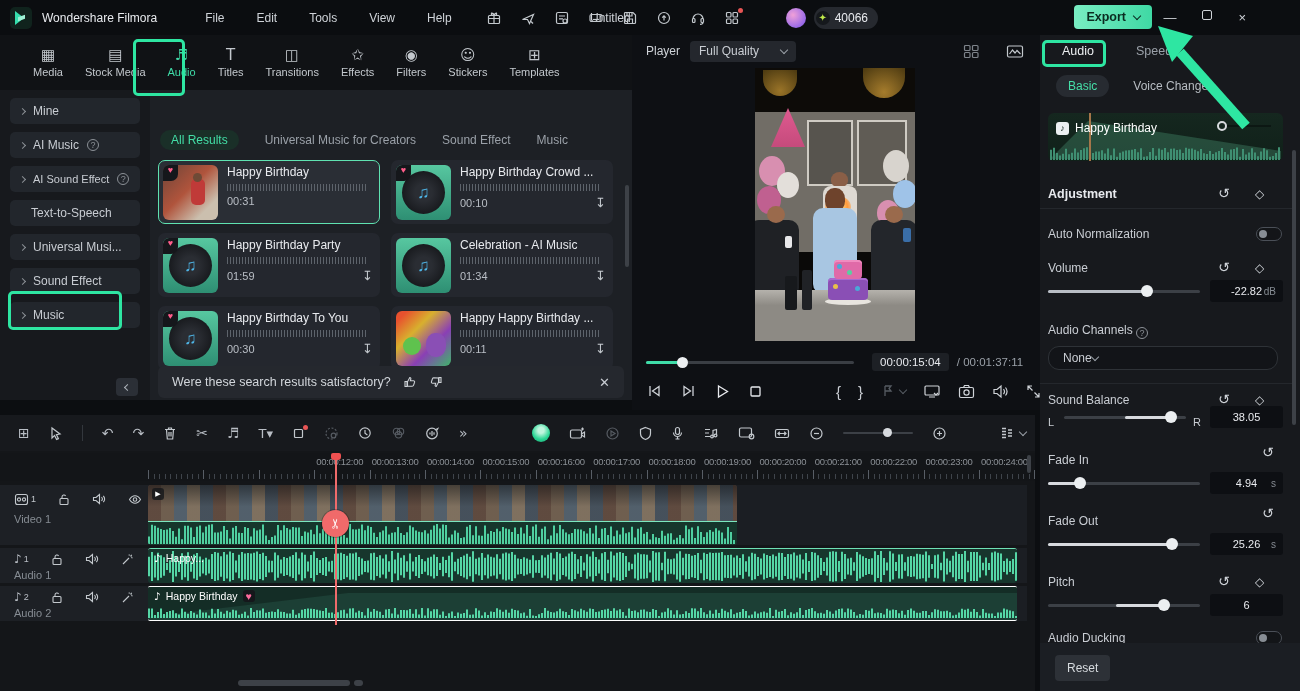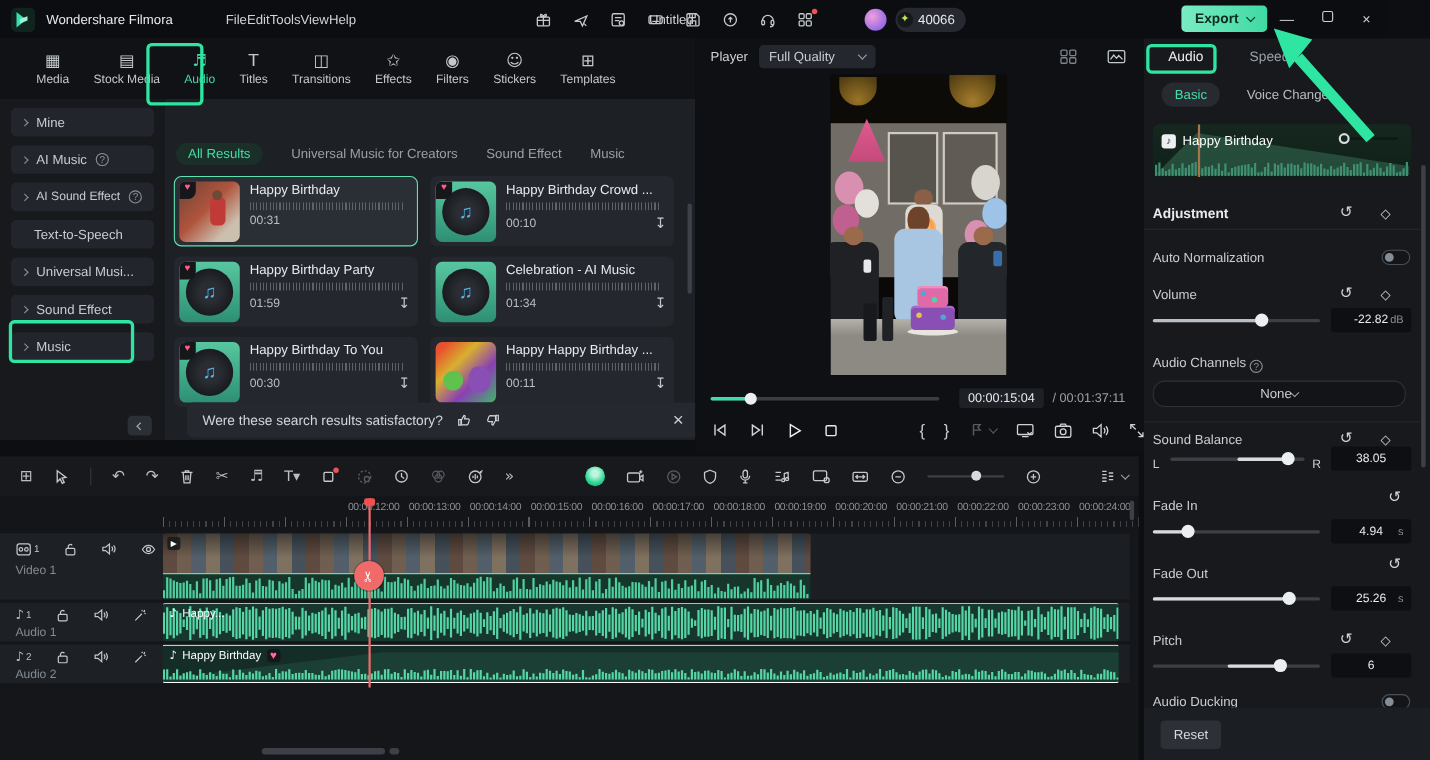--- a/index.html
+++ b/index.html
@@ -14,21 +14,21 @@
   .chev{display:inline-block;width:6px;height:6px;border-right:1.5px solid #9aa0a8;border-bottom:1.5px solid #9aa0a8}
   .chev.down{transform:rotate(45deg);margin-top:-3px}
   .chev.right{transform:rotate(-45deg)}
   .chev.left{transform:rotate(135deg)}
   
   .titlebar{left:0;top:0;width:1260px;height:35px;background:#0b0d10;display:flex;align-items:center}
   .logo{width:22px;height:22px;border-radius:5px;background:#10231d;margin:0 10px 0 10px;position:relative}
   .logo:before{content:"";position:absolute;left:5px;top:4px;border-left:9px solid #35e0ae;border-top:7px solid transparent;border-bottom:7px solid transparent}
   .logo:after{content:"";position:absolute;left:8px;top:9px;width:7px;height:4px;background:#9ef2d6;transform:skewY(-20deg)}
   .appname{font-size:12px;color:#e8eaee;margin-right:48px}
-  .menu{display:flex;color:#cfd3d8}
+  .menu{display:flex;gap:32px;color:#cfd3d8}
   .menu span{cursor:default}
   .proj-title{position:absolute;left:590px;color:#cfd3d8}
   .tb-icons{position:absolute;right:520px;display:flex;gap:18px}
   .avatar{width:20px;height:20px;border-radius:50%;background:radial-gradient(circle at 35% 35%,#f0a0d8,#9a6ae8 70%,#5a3ab8)}
   .points{display:flex;align-items:center;gap:5px;background:#26292f;border-radius:11px;height:22px;padding:0 10px 0 2px;color:#e8eaee;font-size:12px}
   .pt-diamond{width:14px;height:14px;border-radius:50%;background:#15181c;color:#bfe84a;font-size:10px;display:flex;align-items:center;justify-content:center}
   .export-btn{display:flex;align-items:center;gap:8px;height:24px;padding:0 12px;border-radius:4px;background:linear-gradient(90deg,#79ecc2,#3fd9a4);color:#0b2b20;font-weight:bold;font-size:12.5px}
   .export-btn .chev{border-color:#0b2b20}
   .win-btns{display:flex;gap:26px;margin-left:22px;color:#cfd3d8;font-size:13px}
   .maxbox{width:10px;height:10px;border:1.3px solid #cfd3d8;border-radius:2px;display:inline-block}
@@ -54,21 +54,21 @@
   .cards{position:absolute;left:8px;top:70px}
   .card{position:absolute;width:222px;height:64px;background:#24272e;border-radius:7px;border:1px solid transparent;display:flex;gap:9px;padding:4px;cursor:pointer}
   .card.selected{border-color:#5fe2b1;background:#2a2e35}
   .thumb{position:relative;width:55px;height:55px;border-radius:6px;flex:none;overflow:hidden}
   .thumb .disc{position:absolute;inset:6px;border-radius:50%;background:radial-gradient(circle,#2a2d33 28%,#191b1f 70%);display:flex;align-items:center;justify-content:center;color:#4fb6e8;font-size:17px}
   .heart-badge{position:absolute;left:0;top:0;width:15px;height:16px;background:#15171b;border-radius:0 0 7px 0;color:#ff5c8a;font-size:9px;display:flex;align-items:flex-start;justify-content:center;z-index:2}
   .card-title{color:#e8eaee;font-size:12px;white-space:nowrap;overflow:hidden;text-overflow:ellipsis;max-width:148px}
   .card-wave{height:7px;width:140px;margin:5px 0 4px;background:repeating-linear-gradient(90deg,#5d636b 0 1px,transparent 1px 3px)}
   .card-meta{display:flex;align-items:center;justify-content:space-between;width:146px;color:#b9bec5;font-size:11px}
   .dl{color:#c3c8cd;font-size:13px;cursor:pointer}
-  .feedback{position:absolute;left:20px;top:276px;width:466px;height:32px;background:#25282e;border-radius:6px;display:flex;align-items:center;gap:12px;padding:0 14px;color:#d2d6db;font-size:12.5px}
+  .feedback{position:absolute;left:8px;top:276px;width:466px;height:32px;background:#25282e;border-radius:6px;display:flex;align-items:center;gap:12px;padding:0 14px;color:#d2d6db;font-size:12.5px}
   .fb-close{margin-left:auto;color:#c9cdd3;font-size:13px;cursor:pointer}
   .v-scroll{position:absolute;width:4px;border-radius:2px;background:#3d4147}
   
   .player-panel{left:632px;top:35px;width:408px;height:375px;background:#0e1014}
   .player-head{height:32px;display:flex;align-items:center;padding:0 14px;gap:10px}
   .quality-dd{display:flex;align-items:center;gap:22px;background:#24272d;border-radius:4px;height:21px;padding:0 9px;color:#c9cdd3;font-size:12px;cursor:pointer}
   .video-frame{position:absolute;left:123px;top:33px;width:160px;height:273px;background:#0a0908;overflow:hidden}
   .scrub-row{position:absolute;left:14px;top:318px;right:10px;height:18px;display:flex;align-items:center}
   .scrub{position:relative;width:208px;height:3px;background:#3a3e44;border-radius:2px}
   .scrub .fill{position:absolute;left:0;top:0;height:3px;width:36px;background:#3fdca8;border-radius:2px}
@@ -98,21 +98,21 @@
   .dia{position:absolute;color:#cfd3d8;font-size:12px;cursor:pointer;font-family:"DejaVu Sans",sans-serif}
   .divider{position:absolute;left:0;right:4px;height:1px;background:#24272c}
   .toggle{position:absolute;width:26px;height:14px;border:1px solid #4a4f57;border-radius:8px;background:#131518;cursor:pointer}
   .toggle b{position:absolute;left:2px;top:2px;width:8px;height:8px;border-radius:50%;background:#878d94}
   .slider{position:absolute;height:14px}
   .slider .track{position:absolute;left:0;right:0;top:6px;height:3px;background:#3c4046;border-radius:2px}
   .slider .fill{position:absolute;top:6px;height:3px;background:#d7dade;border-radius:2px}
   .slider .knob{position:absolute;top:1px;width:12px;height:12px;border-radius:50%;background:#eceff1;cursor:pointer}
   .vbox{position:absolute;width:73px;height:22px;background:#0d0f13;border-radius:3px;color:#e8eaee;font-size:11px;display:flex;align-items:center;justify-content:center}
   .vbox .unit{position:absolute;right:7px;color:#868c93;font-size:10px}
-  .dd{position:absolute;left:8px;width:230px;height:24px;background:#121418;border:1px solid #2e3237;border-radius:11px;display:flex;align-items:center;justify-content:center;padding:0 14px;color:#c9cdd3;cursor:pointer}
+  .dd{position:absolute;left:8px;width:230px;height:24px;background:#121418;border:1px solid #2e3237;border-radius:11px;display:flex;align-items:center;justify-content:flex-start;padding:0 14px;color:#c9cdd3;cursor:pointer}
   .rp-bottom{position:absolute;left:0;right:0;top:608px;bottom:0;background:#1b1e23}
   .reset-btn{position:absolute;left:15px;top:12px;background:#2d3137;border-radius:4px;padding:6px 12px;color:#d6dade;font-size:12px;cursor:pointer}
   
   .timeline{left:0;top:415px;width:1035px;height:276px;background:#141619}
   .tl-toolbar{height:36px;background:#17191d;display:flex;align-items:center;gap:19px;padding-left:18px}
   .tl-toolbar .g{font-size:14px;font-family:"DejaVu Sans",sans-serif;cursor:pointer}
   .vdiv{width:1px;height:16px;background:#33373d}
   .reddot{position:absolute;right:-3px;top:-2px;width:5px;height:5px;border-radius:50%;background:#e85555}
   .aiface{width:18px;height:18px;border-radius:50%;background:radial-gradient(circle at 50% 35%,#bff5de 20%,#2bd695 60%,#179c6b);position:relative}
   .zoom-slider{position:relative;width:70px;height:2px;background:#3c4046;border-radius:2px}

